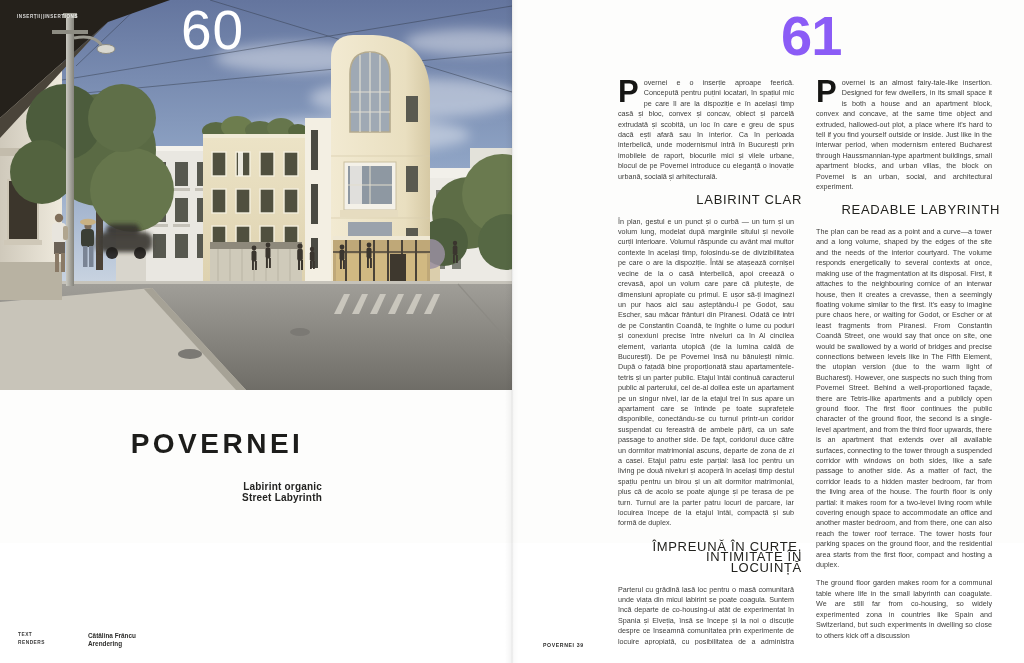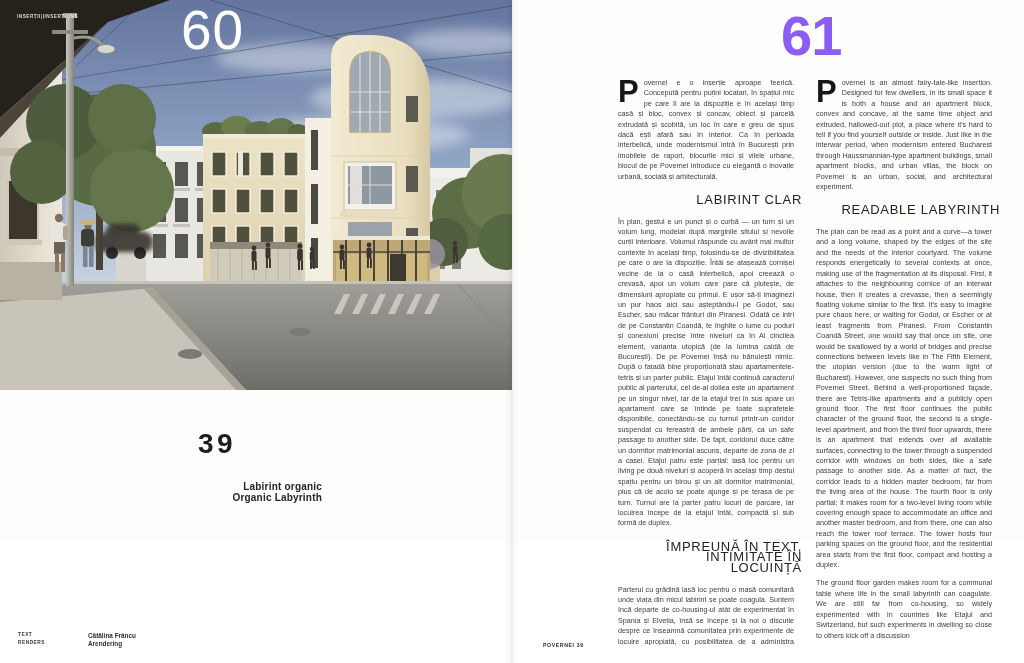--- a/index.html
+++ b/index.html
@@ -347,48 +347,48 @@
             <rect x="456" y="255" width="1.8" height="8"></rect>
         </g>
       </g>
     </svg>
   </div>
 
   <div class="series-label">INSERȚII||INSERTIONS</div>
   <div class="pagenum-left">60</div>
 
   <div class="title-block">
-    <div class="title-line">39</div>
+    <div class="title-line">POVERNEI</div>
     <div class="subtitle">
       <div>Labirint organic</div>
-      <div>Organic Labyrinth</div>
+      <div>Street Labyrinth</div>
     </div>
   </div>
 
   <div class="credits">
     <div class="credit-label">TEXT</div>
     <div class="credit-value">Cătălina Frâncu</div>
     <div class="credit-label">RENDERS</div>
     <div class="credit-value">Arendering</div>
   </div>
 
   <div class="pagenum-right">61</div>
 
   <div class="col col-ro">
     <p class="intro">Povernei e o inserție aproape feerică. Concepută pentru puțini locatari, în spațiul mic pe care îl are la dispoziție e în același timp casă și bloc, convex și concav, obiect și parcelă extrudată și scobită, un loc în care e greu de spus dacă ești afară sau în interior. Ca în perioada interbelică, unde modernismul intră în București prin imobilele de raport, blocurile mici și vilele urbane, blocul de pe Povernei introduce cu eleganță o inovație urbană, socială și arhitecturală.</p>
     <div class="sec-heading">LABIRINT CLAR</div>
     <p>În plan, gestul e un punct și o curbă — un turn și un volum lung, modelat după marginile sitului și nevoile curții interioare. Volumul răspunde cu avânt mai multor contexte în același timp, folosindu-se de divizibilitatea pe care o are la dispoziție. Întâi se atașează cornișei vecine de la o casă interbelică, apoi creează o crevasă, apoi un volum care pare că plutește, de dimensiuni apropiate cu primul. E ușor să-ți imaginezi un pur haos aici sau așteptându-l pe Godot, sau Escher, sau măcar frânturi din Piranesi. Odată ce intri de pe Constantin Coandă, te înghite o lume cu poduri și conexiuni precise între niveluri ca în Al cincilea element, varianta utopică (de la lumina caldă de București). De pe Povernei însă nu bănuiești nimic. După o fațadă bine proporționată stau apartamentele-tetris și un parter public. Etajul întâi continuă caracterul public al parterului, cel de-al doilea este un apartament pe un singur nivel, iar de la etajul trei în sus apare un apartament care se întinde pe toate suprafețele disponibile, conectându-se cu turnul printr-un coridor suspendat cu fereastră de ambele părți, ca un safe passage to another side. De fapt, coridorul duce către un dormitor matrimonial ascuns, departe de zona de zi a casei. Etajul patru este parțial: lasă loc pentru un living pe două niveluri și acoperă în același timp destul spațiu pentru un birou și un alt dormitor matrimonial, plus că de acolo se poate ajunge și pe terasa de pe turn. Turnul are la parter patru locuri de parcare, iar locuirea începe de la etajul întâi, compactă și sub formă de duplex.</p>
-    <div class="sec-heading">ÎMPREUNĂ ÎN TEXT,
+    <div class="sec-heading">ÎMPREUNĂ ÎN CURTE,
 INTIMITATE ÎN LOCUINȚĂ</div>
     <p>Parterul cu grădină lasă loc pentru o masă comunitară unde viața din micul labirint se poate coagula. Suntem încă departe de co-housing-ul atât de experimentat în Spania și Elveția, însă se începe și la noi o discuție despre ce înseamnă comunitatea prin experimente de locuire apropiată, cu posibilitatea de a administra împreună un spațiu sau un imobil. Nu e ușor nici să construiești, nici să vinzi spații.</p>
   </div>
 
   <div class="col col-en">
     <p class="intro">Povernei is an almost fairy-tale-like insertion. Designed for few dwellers, in its small space it is both a house and an apartment block, convex and concave, at the same time object and extruded, hallowed-out plot, a place where it's hard to tell if you find yourself outside or inside. Just like in the interwar period, when modernism entered Bucharest through Haussmannian-type apartment buildings, small apartment blocks, and urban villas, the block on Povernei is an urban, social, and architectural experiment.</p>
     <div class="sec-heading">READABLE LABYRINTH</div>
     <p>The plan can be read as a point and a curve—a tower and a long volume, shaped by the edges of the site and the needs of the interior courtyard. The volume responds energetically to several contexts at once, making use of the fragmentation at its disposal. First, it attaches to the neighbouring cornice of an interwar house, then it creates a crevasse, then a seemingly floating volume similar to the first. It's easy to imagine pure chaos here, or waiting for Godot, or Escher or at least fragments from Piranesi. From Constantin Coandă Street, one would say that once on site, one would be swallowed by a world of bridges and precise connections between levels like in The Fifth Element, the utopian version (due to the warm light of Bucharest). However, one suspects no such thing from Povernei Street. Behind a well-proportioned façade, there are Tetris-like apartments and a publicly open ground floor. The first floor continues the public character of the ground floor, the second is a single-level apartment, and from the third floor upwards, there is an apartment that extends over all available surfaces, connecting to the tower through a suspended corridor with windows on both sides, like a safe passage to another side. As a matter of fact, the corridor leads to a hidden master bedroom, far from the living area of the house. The fourth floor is only partial: it makes room for a two-level living room while covering enough space to accommodate an office and another master bedroom, and from there, one can also reach the tower roof terrace. The tower hosts four parking spaces on the ground floor, and the residential area starts from the first floor, compact and hosting a duplex.</p>
-    <p>The ground floor garden makes room for a communal table where life in the small labyrinth can coagulate. We are still far from co-housing, so widely experimented with in countries like Etajul and Switzerland, but such experiments in dwelling so close to others kick off a discussion</p>
+    <p>The ground floor garden makes room for a communal table where life in the small labyrinth can coagulate. We are still far from co-housing, so widely experimented zona in countries like Spain and Switzerland, but such experiments in dwelling so close to others kick off a discussion</p>
   </div>
 
   <div class="footer-right">POVERNEI 39</div>
 
   <div class="fold"></div>
 </div>
 
 </body></html>

